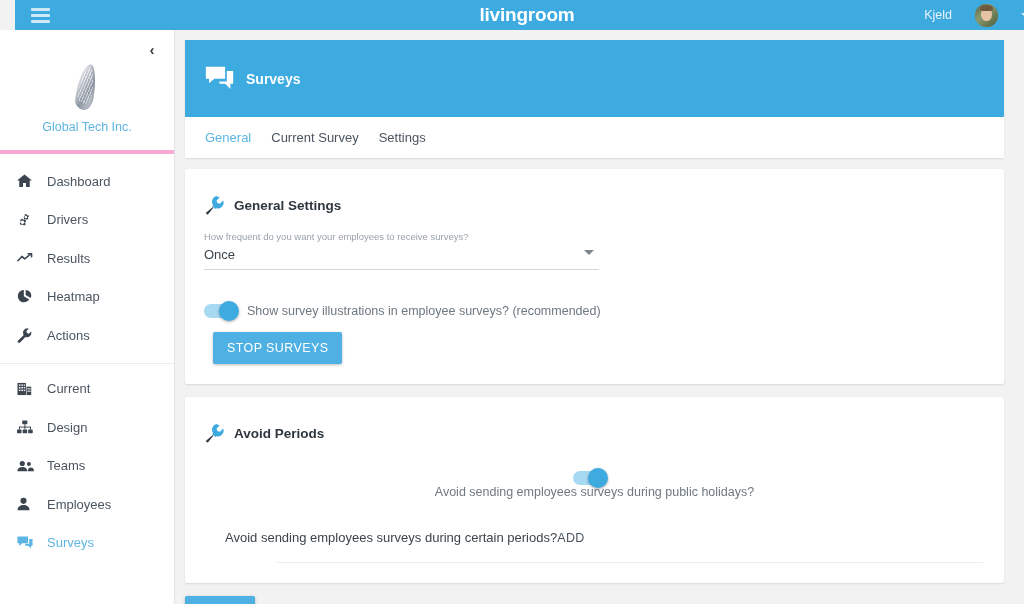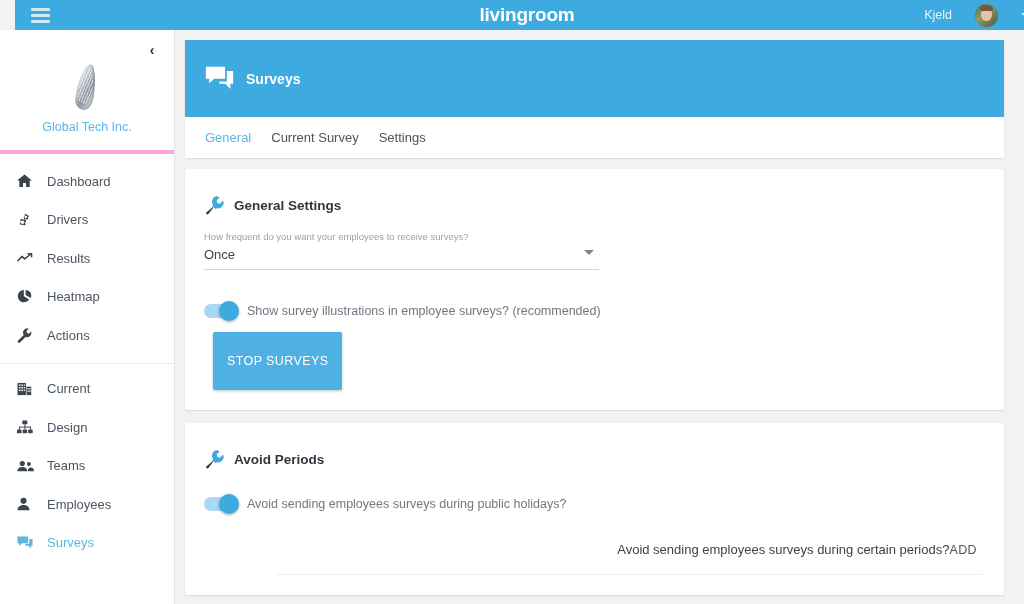--- a/index.html
+++ b/index.html
@@ -211,28 +211,28 @@
     width: 20px; height: 20px; border-radius: 50%;
     background: #3daae0;
     box-shadow: 0 1px 3px rgba(0,0,0,.32);
   }
   .toggle-label { font-size: 12.5px; color: #6f7880; }
 
   .btn {
     display: inline-block; border: none; cursor: pointer;
     background: #4eb0e3; color: #ffffff;
     font-size: 12.5px; letter-spacing: .4px;
-    padding: 22px 14px; border-radius: 2px;
+    padding: 9px 14px; border-radius: 2px;
     box-shadow: 0 1px 3px rgba(0,0,0,.26);
     font-family: "Liberation Sans", sans-serif;
   }
   .btn-stop { margin-left: 9px; margin-top: 3px; }
 
   .period-row {
-    display: flex; align-items: center; justify-content: flex-end;
+    display: flex; align-items: center; justify-content: flex-start;
     padding: 20px 8px 0 21px;
   }
   .period-text { font-size: 13px; color: #3c444c; }
   .period-add {
     font-size: 12.5px; color: #4a5560; cursor: pointer; letter-spacing: .4px;
   }
   .period-divider {
     height: 1px; background: #ededed;
     margin: 17px 2px 0 73px;
   }
@@ -454,21 +454,21 @@
     <div class="card-title-row">
       <span class="wrench">
         <svg width="20" height="20" viewBox="0 0 20 20">
           <path d="M13.6 1.1 a5.6 5.6 0 0 0-4.5 8.9 l-0.9 0.9 3.2 3.2 0.9-0.9 a5.6 5.6 0 0 0 6.8-7.6 l-3.2 3.2-2.6-0.7-0.7-2.6 3.2-3.2 a5.6 5.6 0 0 0-2.2-0.2z" fill="#3daae0"></path>
           <path d="M8.9 12 l-6.6 5.4 a1.3 1.3 0 0 0 1.8 1.8 l5.4-6.6z" fill="#2f3842"></path>
         </svg>
       </span>
       <span class="card-title">Avoid Periods</span>
     </div>
 
-    <div class="toggle-row" style="margin-top:28px;">
+    <div class="toggle-row" style="margin-top:28px;flex-direction:column;">
       <span class="switch">
         <span class="knob"></span>
       </span>
       <span class="toggle-label">Avoid sending employees surveys during public holidays?</span>
     </div>
 
     <div class="period-row">
       <span class="period-text">Avoid sending employees surveys during certain periods?</span>
       <span class="period-add">ADD</span>
     </div>

